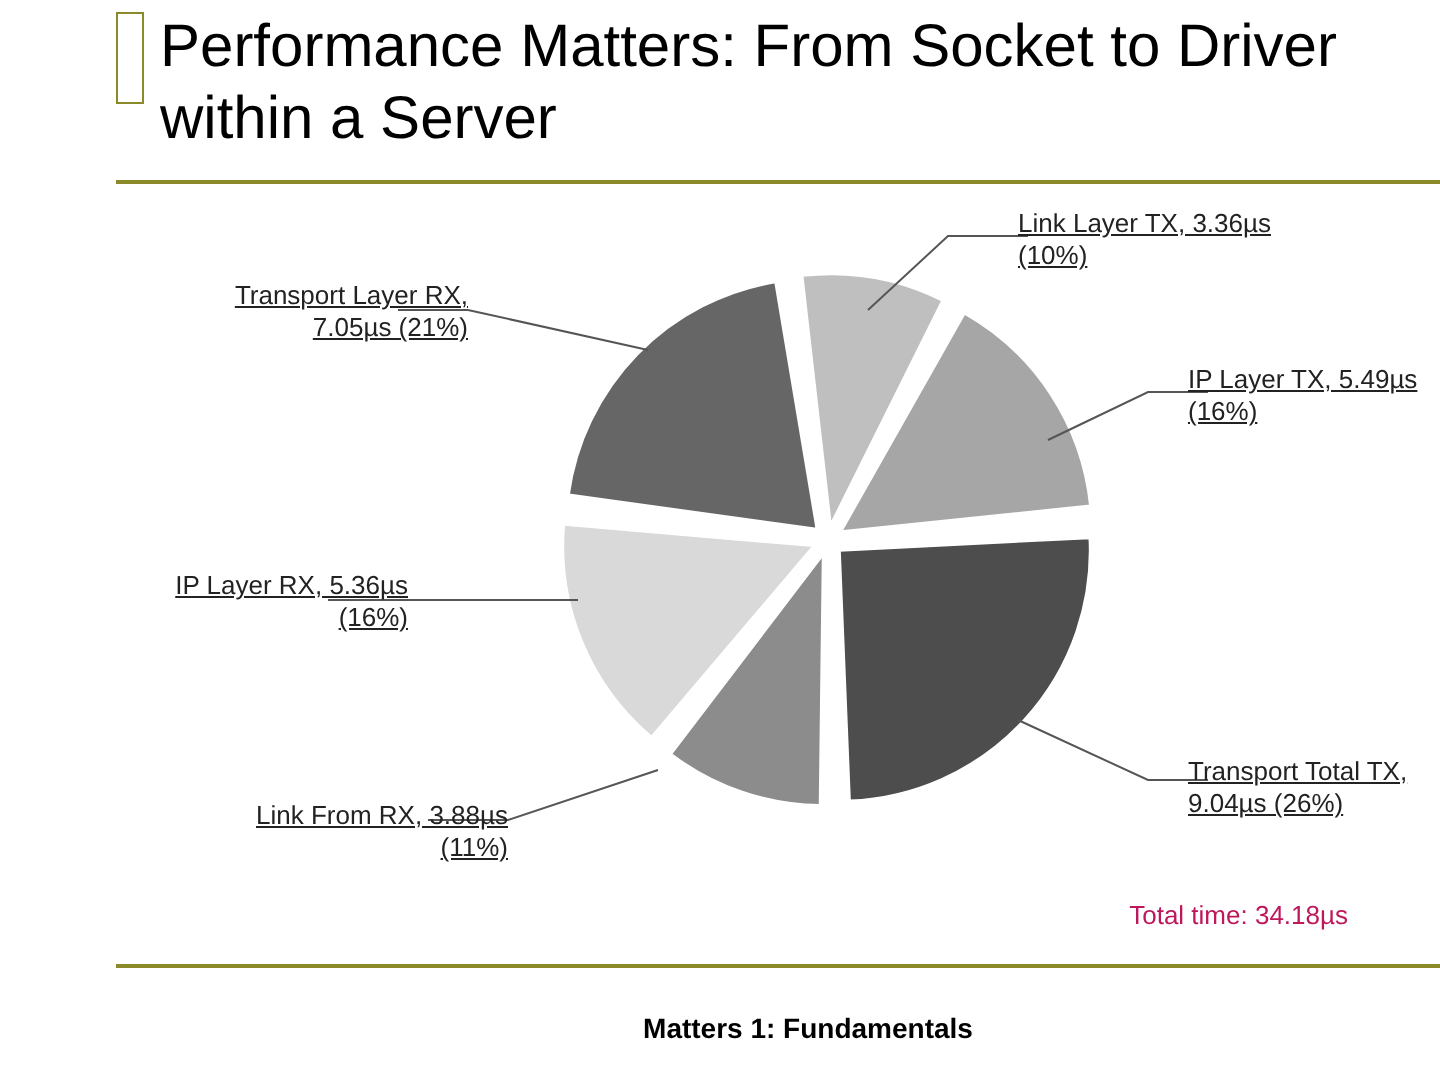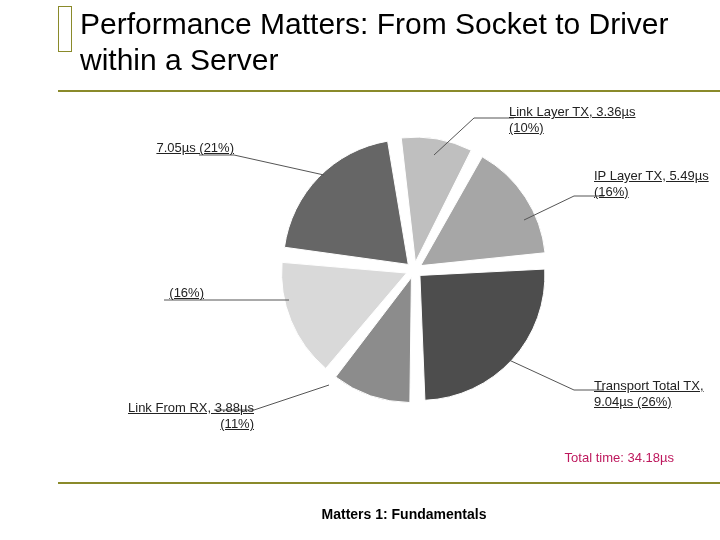--- a/index.html
+++ b/index.html
@@ -139,36 +139,38 @@
         <path d="M225 285 L150 310 L110 310"></path>
         <path d="M185 200 L95 200 L60 200"></path>
         <path d="M220 75 L130 55 L95 55"></path>
       </g>
     </svg>
 
     <div class="call" style="left:405px; top:4px; text-align:left">
       <span>Link Layer TX, 3.36µs</span>
       <span class="sub">(10%)</span>
     </div>
-    <div class="call" style="left:490px; top:68px; text-align:left">
+    <div class="call" style="left:490px; top:82px; text-align:left">
       <span>IP Layer TX, 5.49µs</span>
       <span class="sub">(16%)</span>
     </div>
     <div class="call" style="left:490px; top:278px; text-align:left">
       <span>Transport Total TX,</span>
       <span class="sub">9.04µs (26%)</span>
     </div>
     <div class="call" style="left:20px; top:300px; text-align:right; width:130px; white-space:normal">
       <span>Link From RX, 3.88µs</span>
       <span class="sub">(11%)</span>
     </div>
     <div class="call" style="left:-30px; top:185px; text-align:right; width:130px; white-space:normal">
+      <span>IP Layer RX, 5.36µs</span>
       <span class="sub">(16%)</span>
     </div>
     <div class="call" style="left:0px; top:40px; text-align:right; width:130px; white-space:normal">
+      <span>Transport Layer RX,</span>
       <span class="sub">7.05µs (21%)</span>
     </div>
 
     <div class="total">Total time: 34.18µs</div>
   </div>
 
   <div class="rule-bottom"></div>
 
   <div class="footer-center">Matters 1: Fundamentals</div>
   <div class="page-num">51</div>

